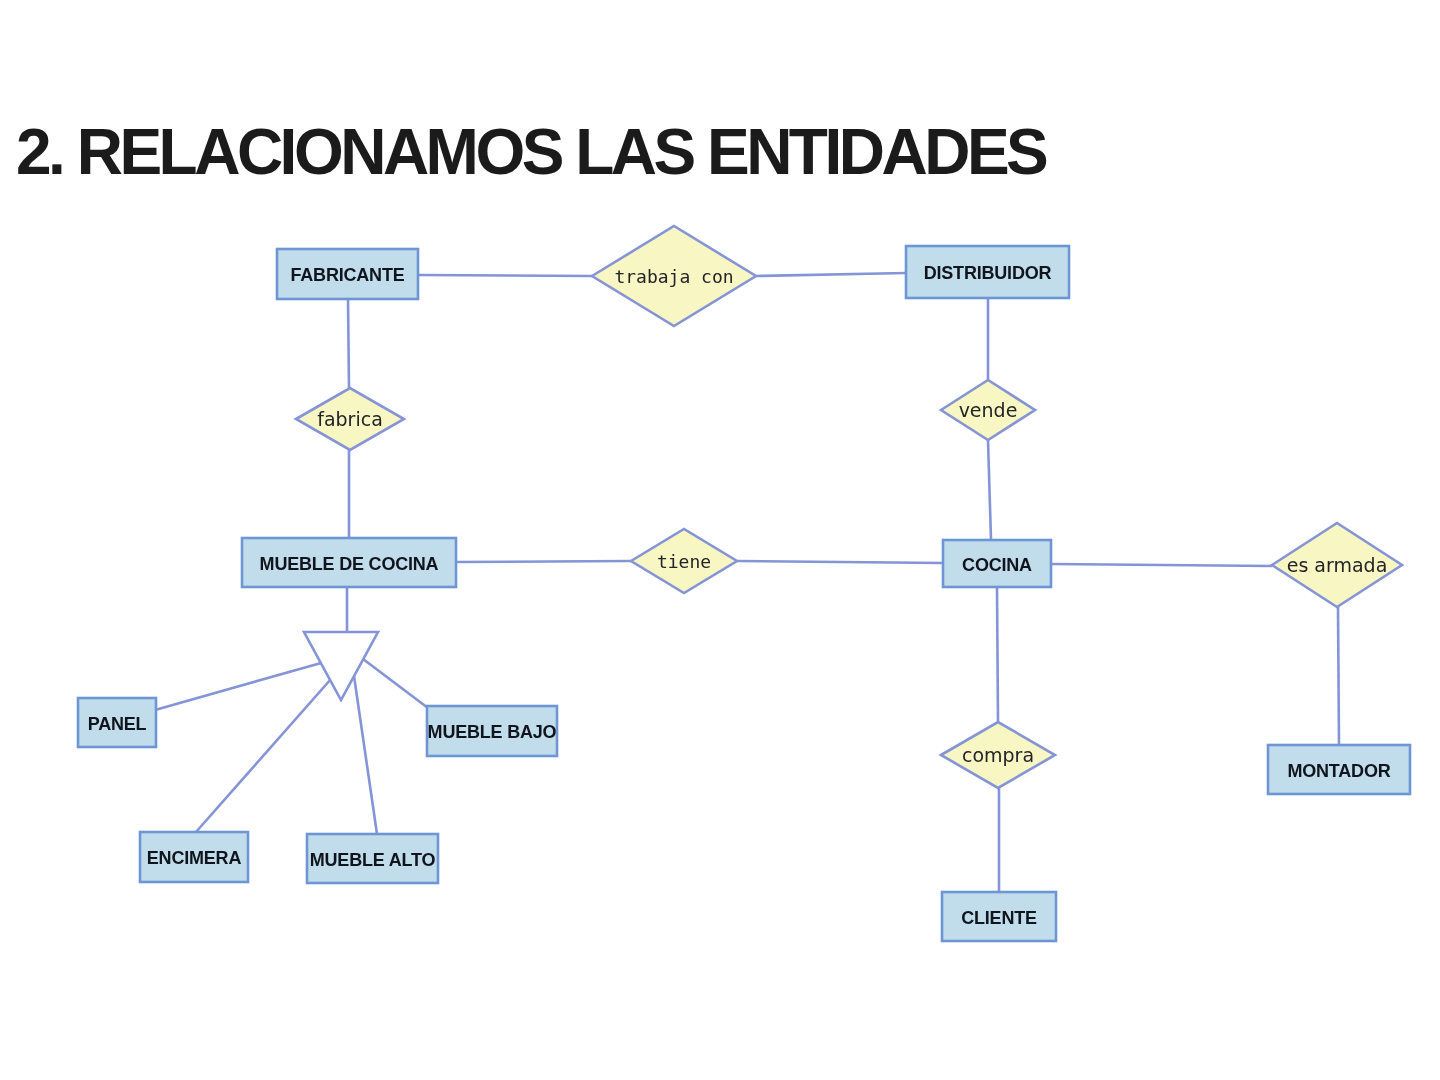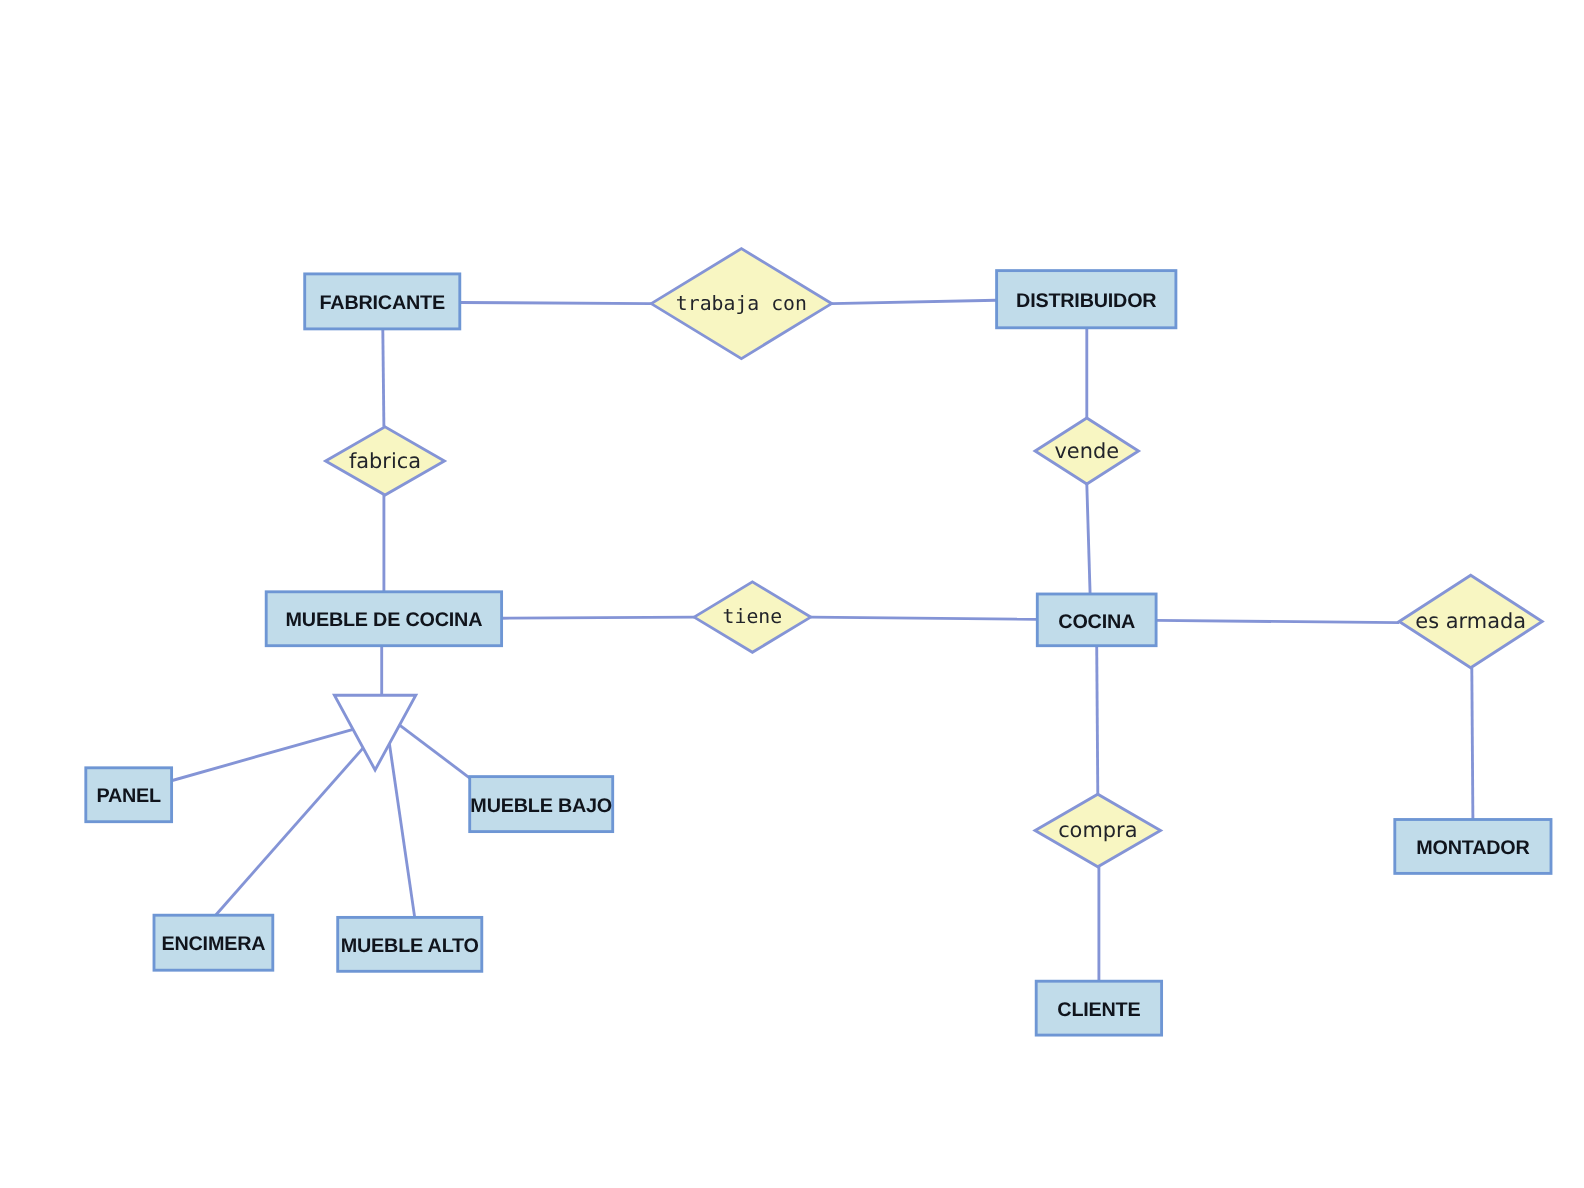--- a/index.html
+++ b/index.html
@@ -28,20 +28,21 @@
     letter-spacing:-0.2px;
   }
   .rel-label{text-anchor:middle;dominant-baseline:central;fill:#22242a;}
   .rel-label.mono{font-family:"DejaVu Sans Mono",monospace;font-size:18px;}
   .rel-label.sans{font-family:"DejaVu Sans",sans-serif;font-size:19px;}
 </style>
 </head>
 <body>
 
 <div class="slide">
+  <h1 class="page-title">2. RELACIONAMOS LAS ENTIDADES</h1>
   <svg class="diagram" viewBox="0 0 1440 1080" xmlns="http://www.w3.org/2000/svg">
       <line x1="418" y1="275" x2="592" y2="276" class="connector"></line>
       <line x1="756" y1="276" x2="906" y2="273" class="connector"></line>
       <line x1="348" y1="299" x2="349" y2="388" class="connector"></line>
       <line x1="349" y1="450" x2="349" y2="538" class="connector"></line>
       <line x1="988" y1="298" x2="988" y2="380" class="connector"></line>
       <line x1="988" y1="440" x2="991" y2="540" class="connector"></line>
       <line x1="456" y1="562" x2="631" y2="561" class="connector"></line>
       <line x1="737" y1="561" x2="943" y2="563" class="connector"></line>
       <line x1="1051" y1="564" x2="1272" y2="566" class="connector"></line>

